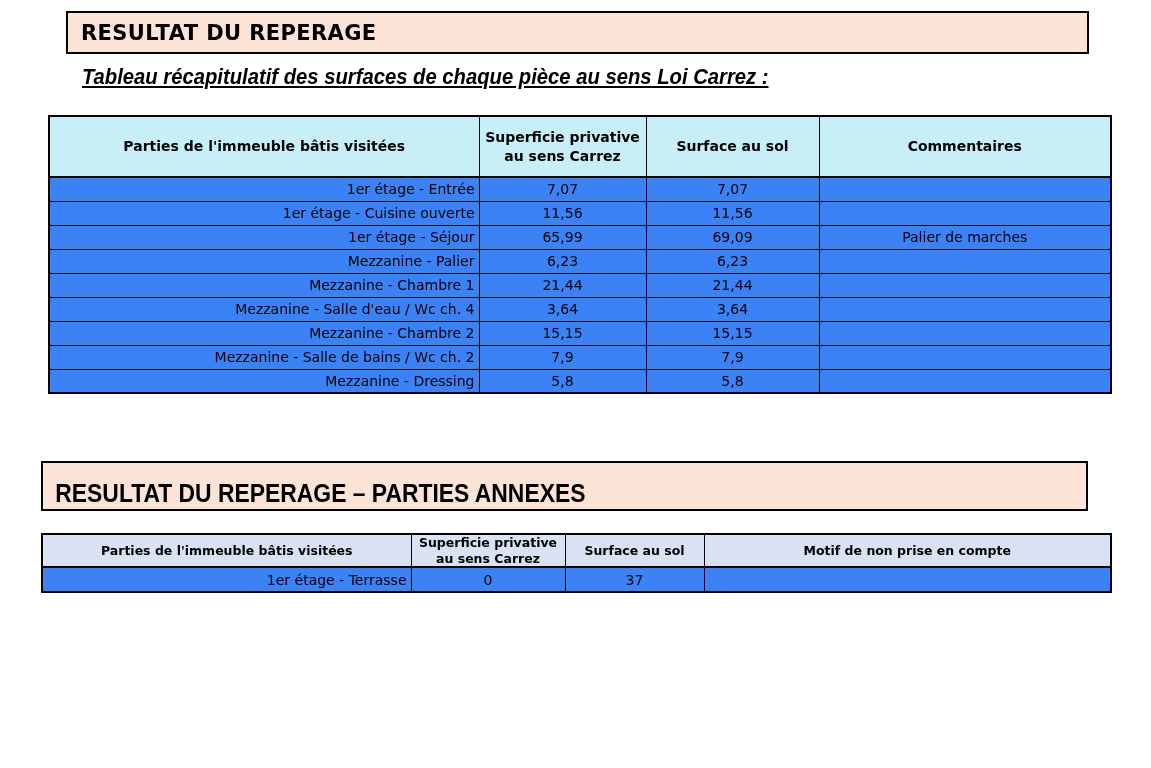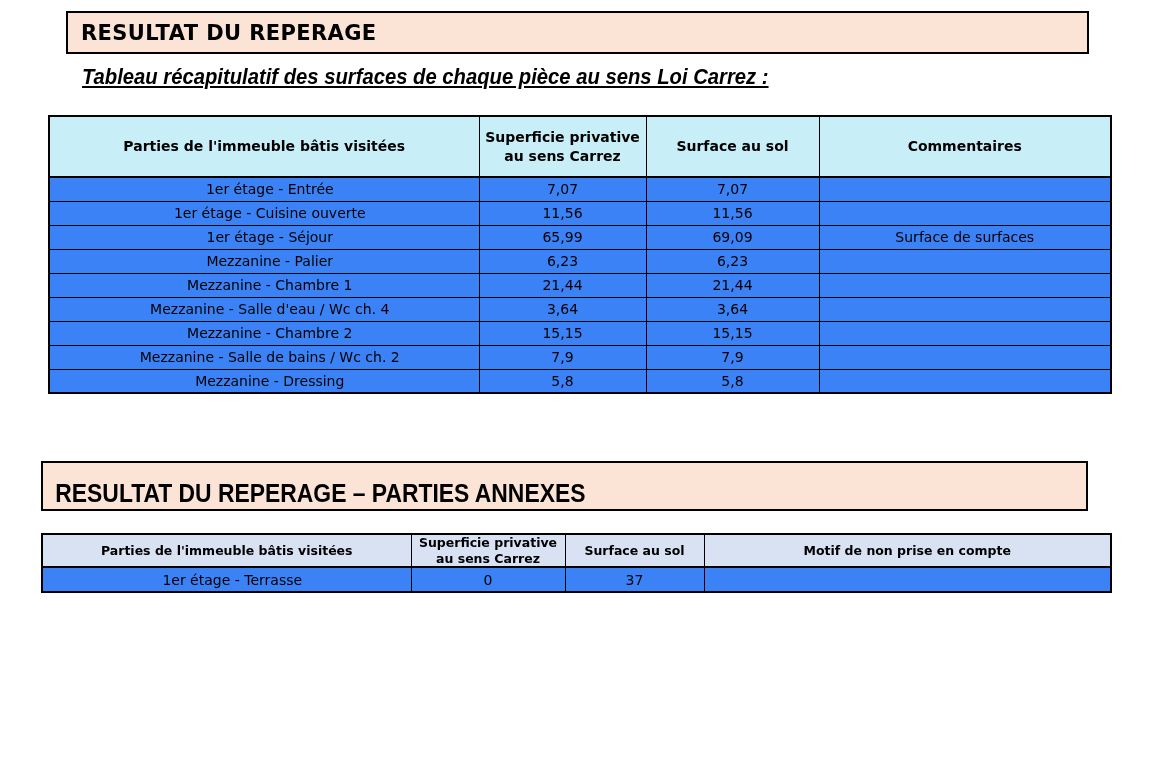--- a/index.html
+++ b/index.html
@@ -65,21 +65,21 @@
     background: #3b82f6;
   }
   th, td {
     border: 1px solid #000000;
     vertical-align: middle;
     text-align: center;
     overflow: hidden;
     padding: 0 4px;
     box-sizing: border-box;
   }
-  td:first-child { text-align: center; padding-left: 15px; }
+  td:first-child { text-align: right; padding-left: 15px; }
 
   #table1 { left: 48px; top: 115px; width: 1062px; font-size: 14px; }
   #table1 th {
     background: #C8EEF7;
     font-weight: bold;
     height: 61px;
     line-height: 1.35;
     font-size: 14px;
     border-bottom-width: 2px;
   }
@@ -161,21 +161,21 @@
         <tr>
           <td>1er étage - Cuisine ouverte</td>
           <td>11,56</td>
           <td>11,56</td>
           <td></td>
         </tr>
         <tr>
           <td>1er étage - Séjour</td>
           <td>65,99</td>
           <td>69,09</td>
-          <td>Surface de surfaces</td>
+          <td>Palier de marches</td>
         </tr>
         <tr>
           <td>Mezzanine - Palier</td>
           <td>6,23</td>
           <td>6,23</td>
           <td></td>
         </tr>
         <tr>
           <td>Mezzanine - Chambre 1</td>
           <td>21,44</td>

